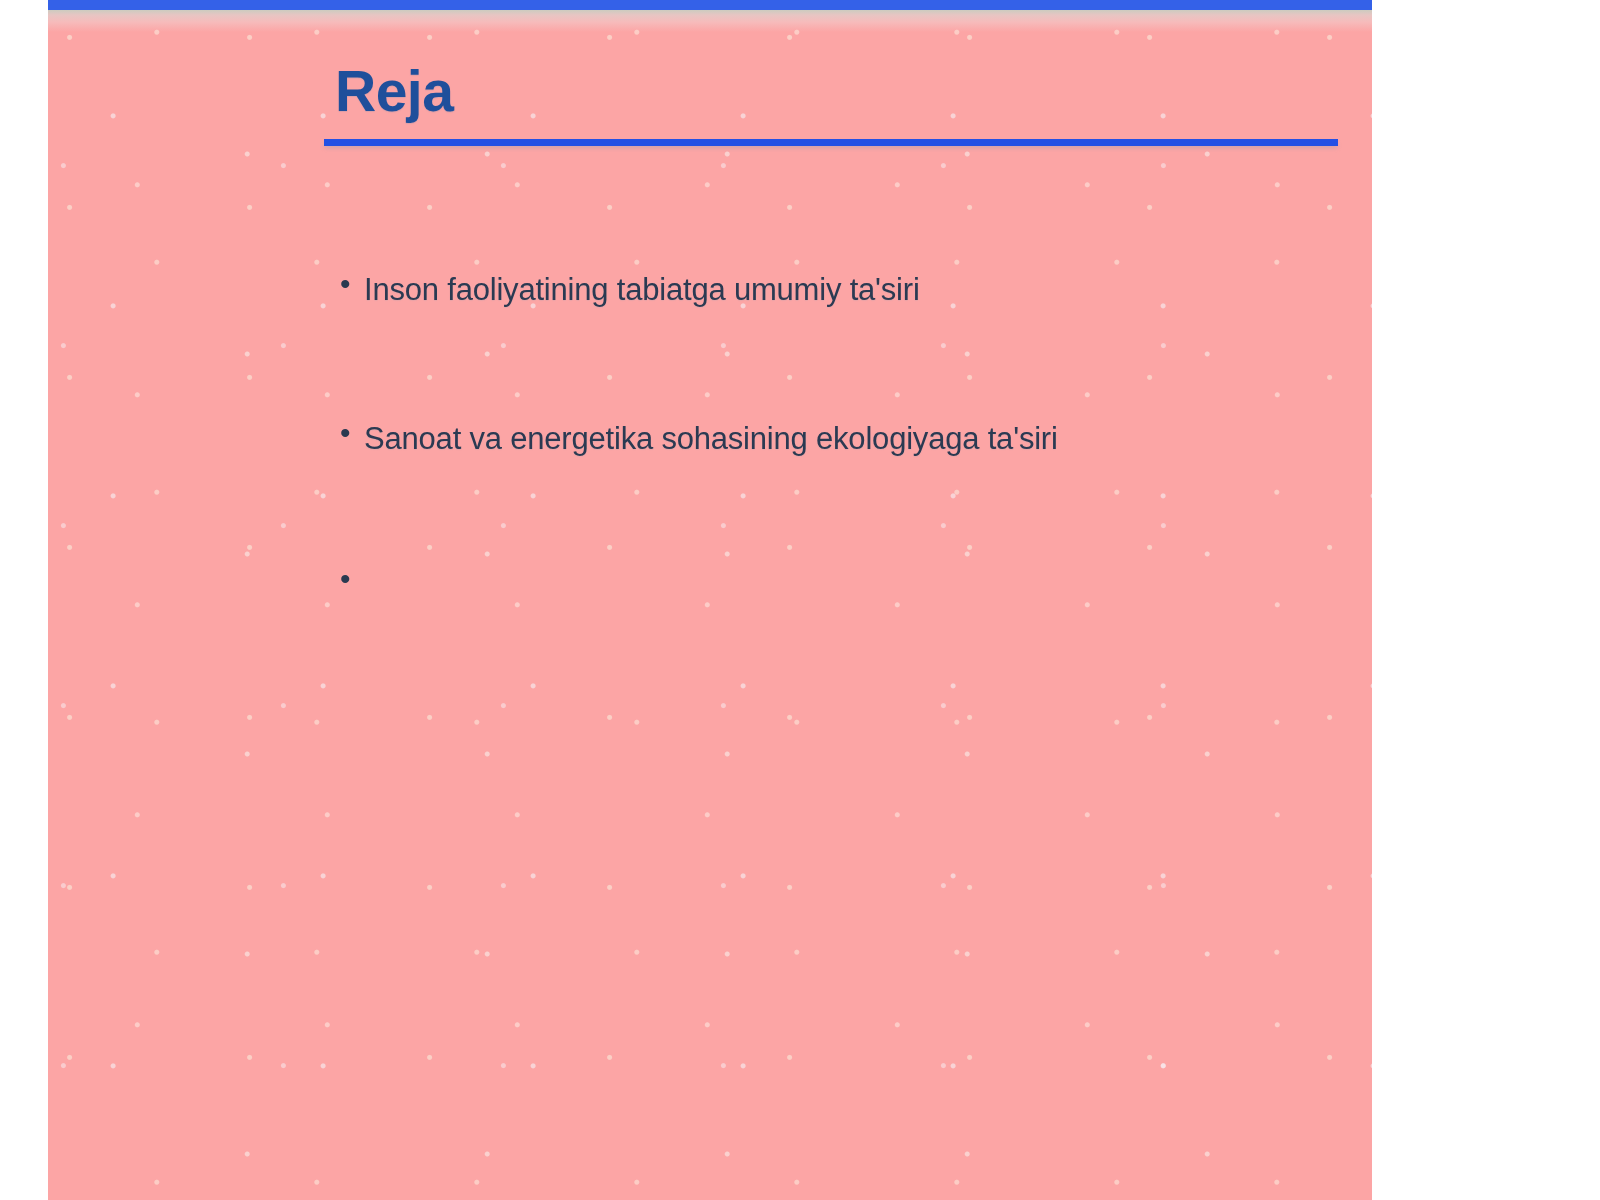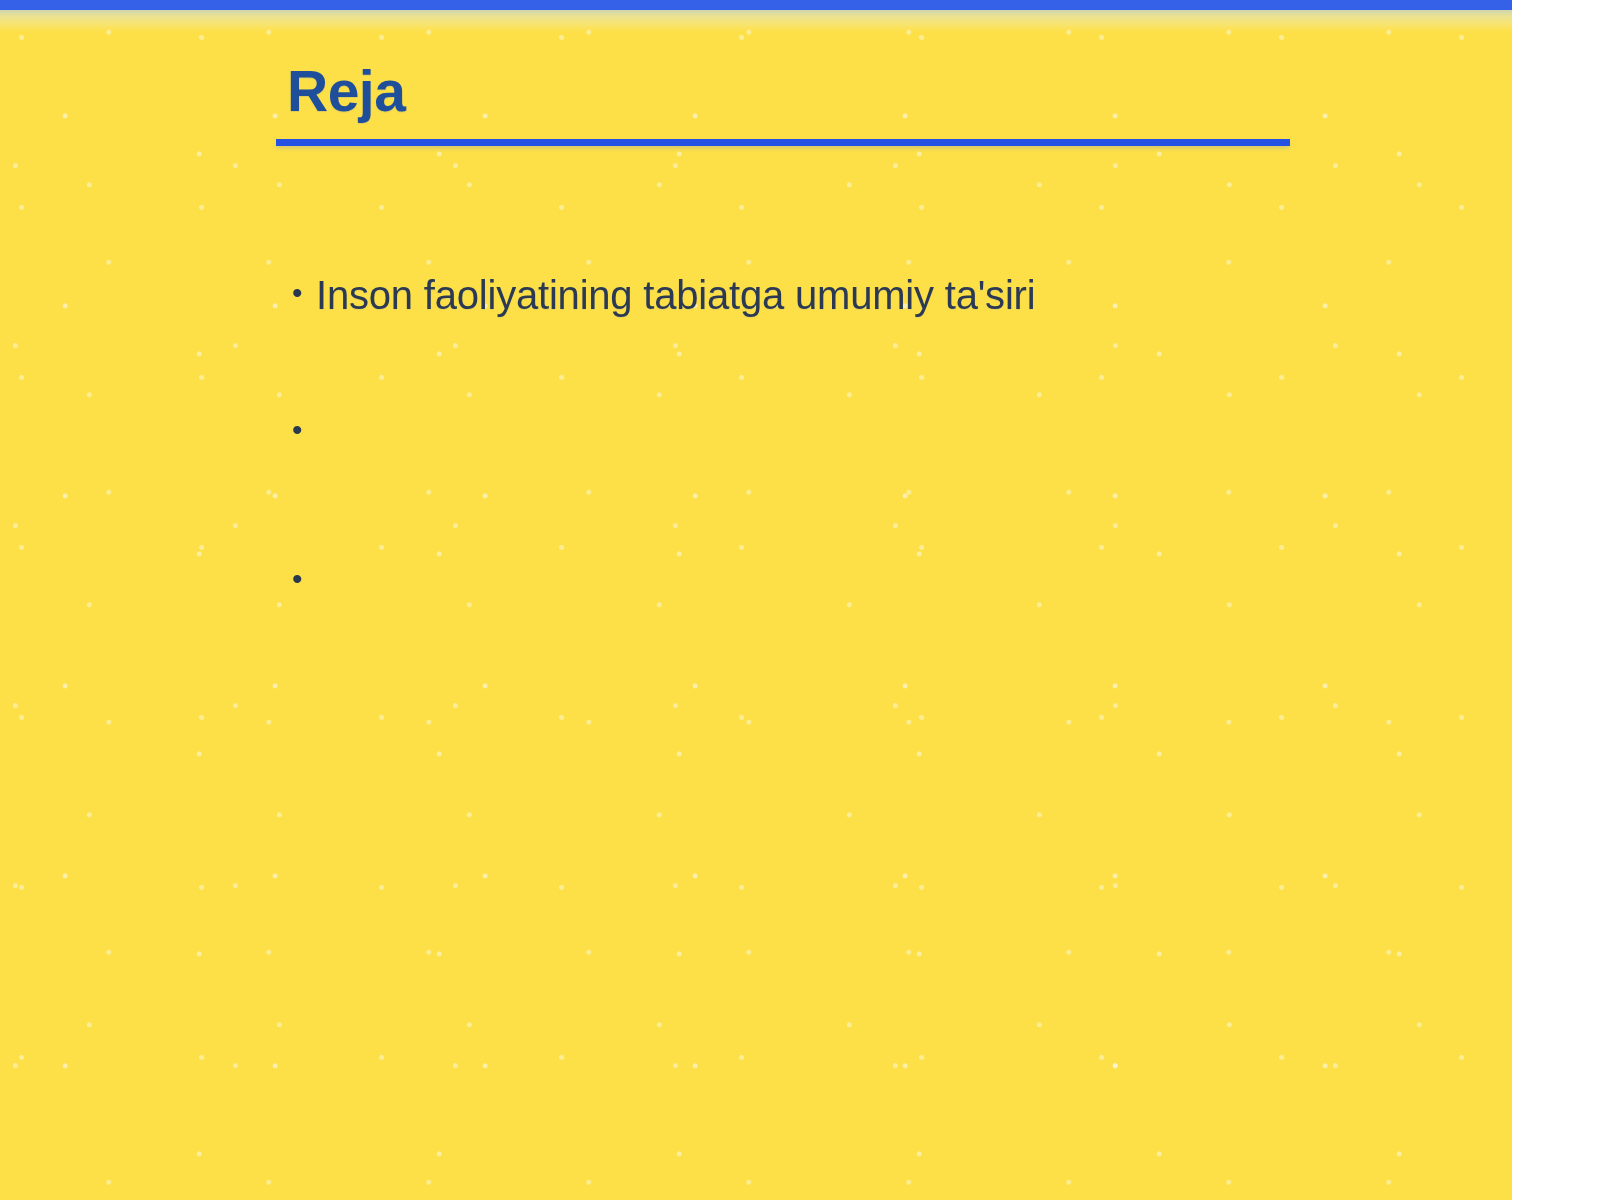--- a/index.html
+++ b/index.html
@@ -11,24 +11,25 @@
   body {
     width: 1600px;
     height: 1200px;
     background: #ffffff;
     font-family: "Liberation Sans", sans-serif;
     overflow: hidden;
   }
 
   .slide {
     position: relative;
-    width: 1512px;
+    width: 1324px;
     height: 1200px;
-    background: #fde047;
+    background: #fca5a5;
     overflow: hidden;
+    margin-left: 48px;
   }
 
   
   .slide-texture {
     position: absolute;
     inset: 0;
     pointer-events: none;
     background:
       radial-gradient(circle at 12% 22%, rgba(250,250,230,0.55) 0 2px, transparent 3px),
       radial-gradient(circle at 31% 61%, rgba(246,250,255,0.6) 0 2px, transparent 3px),
@@ -115,21 +116,21 @@
     font-size: 30px;
     line-height: 1;
     color: #2a3950;
     text-align: left;
     position: relative;
     top: -6px;
   }
 
   .bullet-text {
     font-family: "Liberation Sans", sans-serif;
-    font-size: 40px;
+    font-size: 31px;
     font-weight: normal;
     color: #2b3a52;
     line-height: 1.15;
     letter-spacing: -0.2px;
     text-shadow: 0 1px 1px rgba(150,160,180,0.20);
   }
 </style>
 </head>
 <body>
 
@@ -147,20 +148,21 @@
 
   <ul class="bullet-list">
 
     <li class="bullet-item">
       <span class="bullet-dot">•</span>
       <span class="bullet-text">Inson faoliyatining tabiatga umumiy ta'siri</span>
     </li>
 
     <li class="bullet-item">
       <span class="bullet-dot">•</span>
+      <span class="bullet-text">Sanoat va energetika sohasining ekologiyaga ta'siri</span>
     </li>
 
     <li class="bullet-item">
       <span class="bullet-dot">•</span>
     </li>
 
   </ul>
 
 </div>
 

